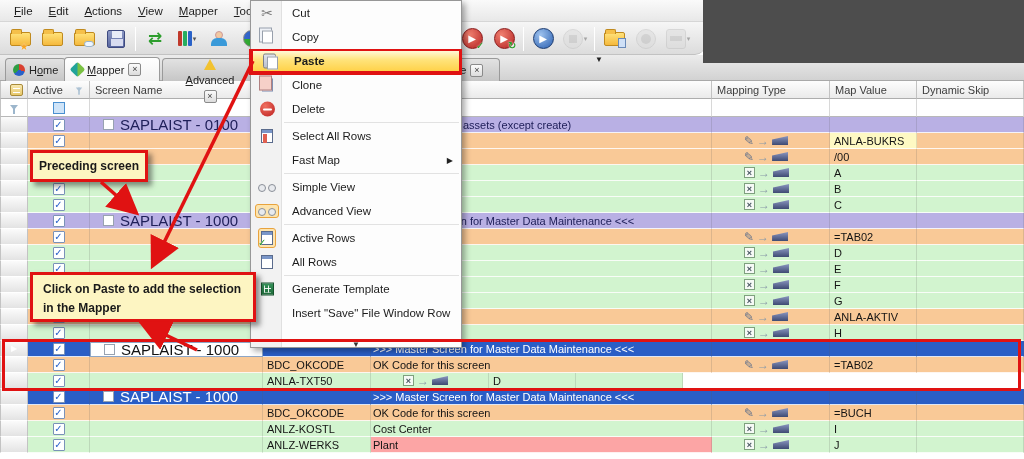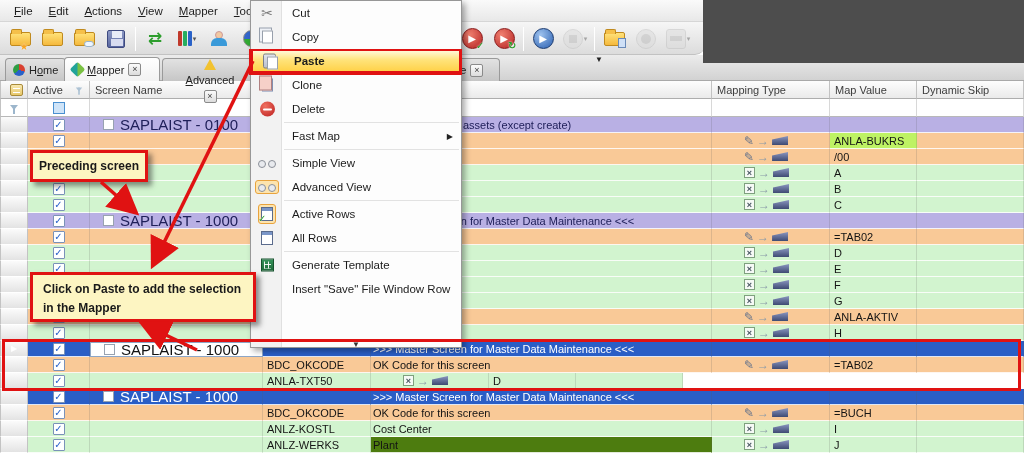--- a/index.html
+++ b/index.html
@@ -330,21 +330,21 @@
           <span></span>
         </div>
         <div class="cell c-desc" style="background: rgb(249, 201, 151);">
           <span></span>
         </div>
         <div class="cell c-map" style="background: rgb(249, 201, 151);">
           <span class="mi-pencil">✎</span>
           <span class="mi-arrow">→</span>
           <span class="mi-trap"></span>
         </div>
-        <div class="cell c-val" style="background: #bef264;">
+        <div class="cell c-val" style="background: #fef9c3;">
           <span>ANLA-BUKRS</span>
         </div>
         <div class="cell c-dyn" style="background: rgb(249, 201, 151);"></div>
       </div>
       <div class="grow drow" style="top: 68px; height: 16px;">
         <div class="cell ind"></div>
         <div class="cell c-active" style="background: rgb(249, 201, 151);">
           <span class="cb">✓</span>
         </div>
         <div class="cell c-screen" style="background: rgb(249, 201, 151);"></div>
@@ -734,21 +734,21 @@
       </div>
       <div class="grow drow" style="top: 356px; height: 16px;">
         <div class="cell ind"></div>
         <div class="cell c-active" style="background: rgb(210, 244, 207);">
           <span class="cb">✓</span>
         </div>
         <div class="cell c-screen" style="background: rgb(210, 244, 207);"></div>
         <div class="cell c-field" style="background: rgb(210, 244, 207);">
           <span>ANLZ-WERKS</span>
         </div>
-        <div class="cell c-desc" style="background: #4d7c0f;">
+        <div class="cell c-desc" style="background: #fca5a5;">
           <span>Plant</span>
         </div>
         <div class="cell c-map" style="background: rgb(210, 244, 207);">
           <span class="mi-xl">×</span>
           <span class="mi-arrow">→</span>
           <span class="mi-trap"></span>
         </div>
         <div class="cell c-val" style="background: rgb(210, 244, 207);">
           <span>J</span>
         </div>
@@ -783,20 +783,26 @@
           </span>
           <span>Clone</span>
         </div>
         <div class="cmi">
           <span class="cicon">
             <span class="i-delete"></span>
           </span>
           <span>Delete</span>
         </div>
         <div class="csep"></div>
+        <div class="cmi">
+          <span class="cicon">
+            <span class="i-table red"></span>
+          </span>
+          <span>Select All Rows</span>
+        </div>
         <div class="cmi">
           <span>Fast Map</span>
           <span class="subarrow">▶</span>
         </div>
         <div class="csep"></div>
         <div class="cmi">
           <span class="cicon">
             <span class="i-glasses"></span>
           </span>
           <span>Simple View</span>

